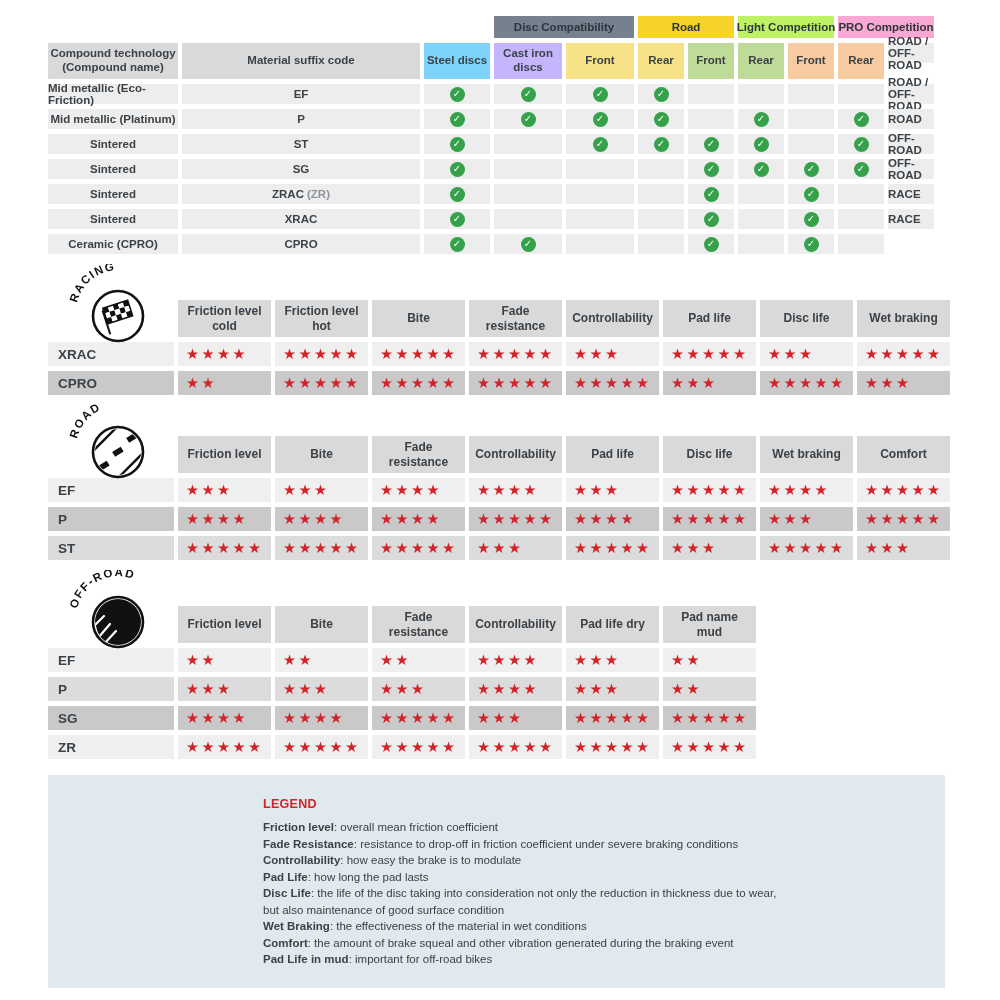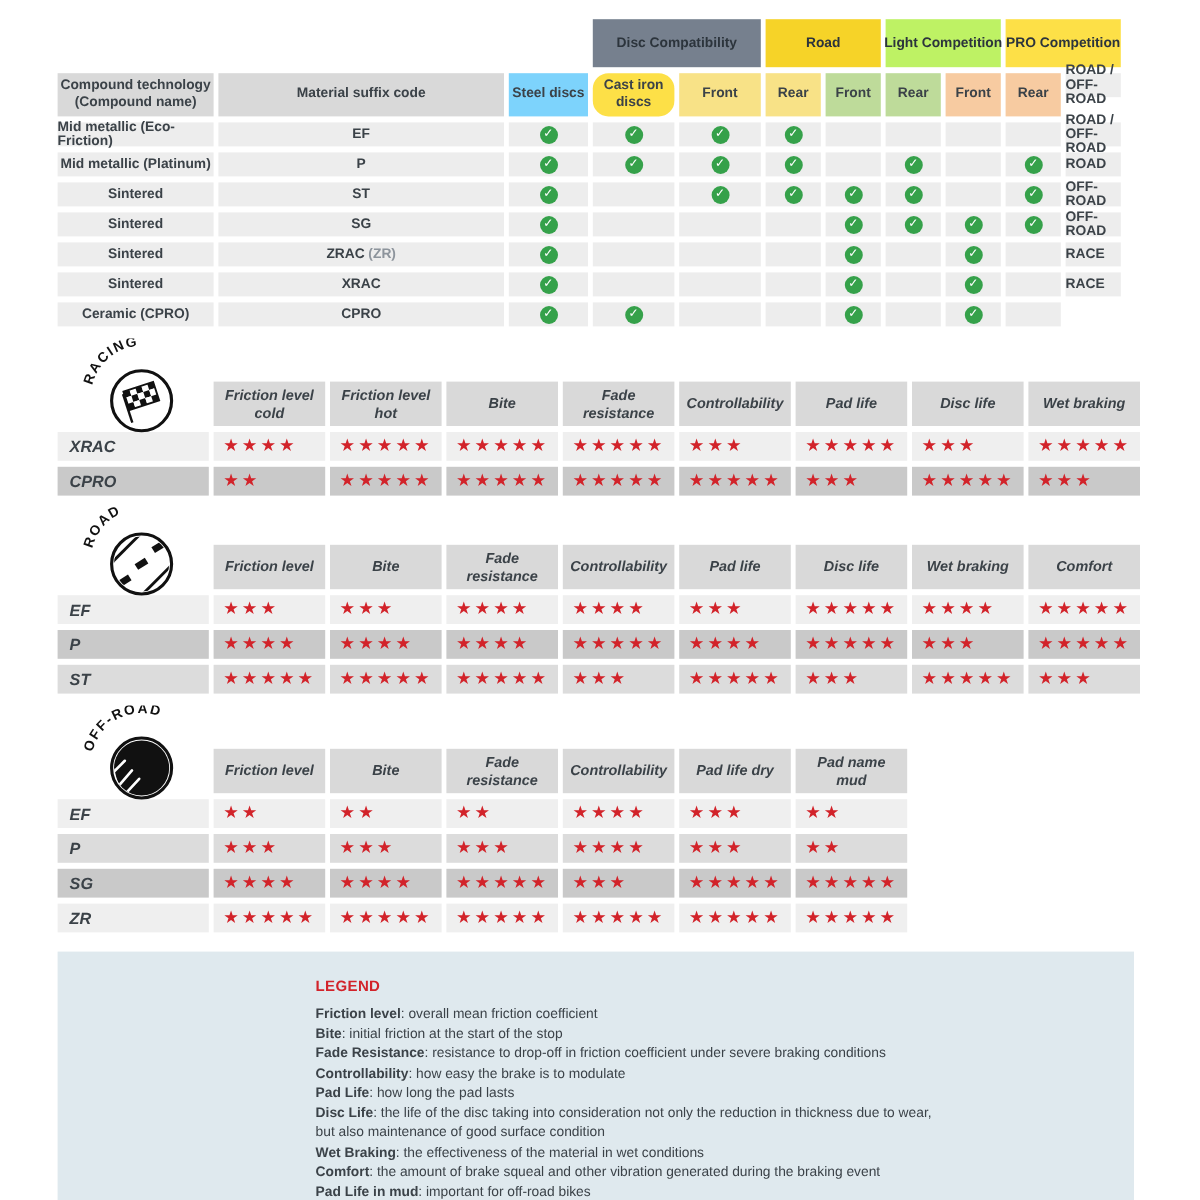--- a/index.html
+++ b/index.html
@@ -11,21 +11,21 @@
   .page{padding:16px 0 0 48px;}
 
   
   .compat-grid{
     display:grid;
     grid-template-columns:130px 238px 66px 68px 68px 46px 46px 46px 46px 46px 46px;
     column-gap:4px;row-gap:5px;width:max-content;
   }
   .group-spacer{background:transparent;}
   .group-header{
-    height:40px;display:flex;align-items:center;justify-content:center;
+    height:22px;display:flex;align-items:center;justify-content:center;
     font-weight:bold;font-size:11.5px;white-space:nowrap;color:#2c343c;
   }
   .col-header{
     height:36px;display:flex;align-items:center;justify-content:center;
     text-align:center;font-weight:bold;font-size:11.5px;line-height:1.2;
     background:#d9d9d9;color:#3b4248;padding:0 2px;box-sizing:border-box;
   }
   .cell{
     height:20px;display:flex;align-items:center;justify-content:center;
     background:#ededed;font-size:11.5px;font-weight:bold;color:#3b4248;
@@ -37,21 +37,21 @@
     font-size:10px;font-weight:bold;display:flex;align-items:center;justify-content:center;
     line-height:1;
   }
 
   
   .rating-section{position:relative;width:max-content;}
   .sec-racing{margin-top:46px;}
   .sec-road{margin-top:41px;}
   .sec-offroad{margin-top:46px;}
   .icon-wrap{position:absolute;left:8px;top:-36px;width:122px;height:86px;pointer-events:none;}
-  .rating-grid{display:grid;column-gap:4px;row-gap:5px;width:max-content;font-style:italic;}
+  .rating-grid{display:grid;column-gap:4px;row-gap:5px;width:max-content;}
   .rg-spacer{background:transparent;}
   .rg-header{
     height:37px;display:flex;align-items:center;justify-content:center;
     text-align:center;font-weight:bold;font-size:12px;line-height:1.2;
     background:#d9d9d9;color:#3b4248;padding:0 4px;box-sizing:border-box;
   }
   .code-cell{
     height:24px;display:flex;align-items:center;padding-left:10px;
     font-weight:bold;font-size:13.5px;box-sizing:border-box;color:#3b4248;
   }
@@ -75,25 +75,25 @@
 </style>
 </head>
 <body>
 
 <div class="page">
   <div class="compat-grid" id="compat">
       <div class="group-spacer" style="grid-column: span 3;"></div>
       <div class="group-header" style="grid-column: span 2; background: rgb(118, 128, 142);">Disc Compatibility</div>
       <div class="group-header" style="grid-column: span 2; background: rgb(246, 211, 40);">Road</div>
       <div class="group-header" style="grid-column: span 2; background: #bef264;">Light Competition</div>
-      <div class="group-header" style="grid-column: span 2; background: #fde047; text-align: right;">PRO Competition</div>
+      <div class="group-header" style="grid-column: span 2; background: #f9a8d4; text-align: right;">PRO Competition</div>
       <div class="col-header">Compound technology (Compound name)</div>
       <div class="col-header">Material suffix code</div>
       <div class="col-header" style="background: #7dd3fc;">Steel discs</div>
-      <div class="col-header" style="background: #fde047; border-radius: 13px;">Cast iron discs</div>
+      <div class="col-header" style="background: #c4b5fd;">Cast iron discs</div>
       <div class="col-header" style="background: rgb(248, 226, 135);">Front</div>
       <div class="col-header" style="background: rgb(248, 226, 135);">Rear</div>
       <div class="col-header" style="background: rgb(190, 219, 154);">Front</div>
       <div class="col-header" style="background: rgb(190, 219, 154);">Rear</div>
       <div class="col-header" style="background: rgb(247, 203, 161);">Front</div>
       <div class="col-header" style="background: rgb(247, 203, 161);">Rear</div>
       <div class="cell use">ROAD / OFF-ROAD</div>
       <div class="cell">Mid metallic (Eco-Friction)</div>
       <div class="cell">
         <span>EF</span>
@@ -558,21 +558,20 @@
           <div class="stars-cell sh-light">
             <span>★★★★★</span>
           </div>
         </div>
       </section>
     </div>
   <div class="legend">
     <div class="legend-title">LEGEND</div>
     <div id="legendEntries">
         <div class="legend-entry"><span class="legend-term">Friction level</span><span>: overall mean friction coefficient</span></div>
-        <div class="legend-entry"><span class="legend-term">Bite</span><span>: initial friction at the start of the stop</span></div>
         <div class="legend-entry"><span class="legend-term">Fade Resistance</span><span>: resistance to drop-off in friction coefficient under severe braking conditions</span></div>
         <div class="legend-entry"><span class="legend-term">Controllability</span><span>: how easy the brake is to modulate</span></div>
         <div class="legend-entry"><span class="legend-term">Pad Life</span><span>: how long the pad lasts</span></div>
         <div class="legend-entry"><span class="legend-term">Disc Life</span><span>: the life of the disc taking into consideration not only the reduction in thickness due to wear,</span></div>
         <div class="legend-entry"><span>but also maintenance of good surface condition</span></div>
         <div class="legend-entry"><span class="legend-term">Wet Braking</span><span>: the effectiveness of the material in wet conditions</span></div>
         <div class="legend-entry"><span class="legend-term">Comfort</span><span>: the amount of brake squeal and other vibration generated during the braking event</span></div>
         <div class="legend-entry"><span class="legend-term">Pad Life in mud</span><span>: important for off-road bikes</span></div>
       </div>
   </div>

